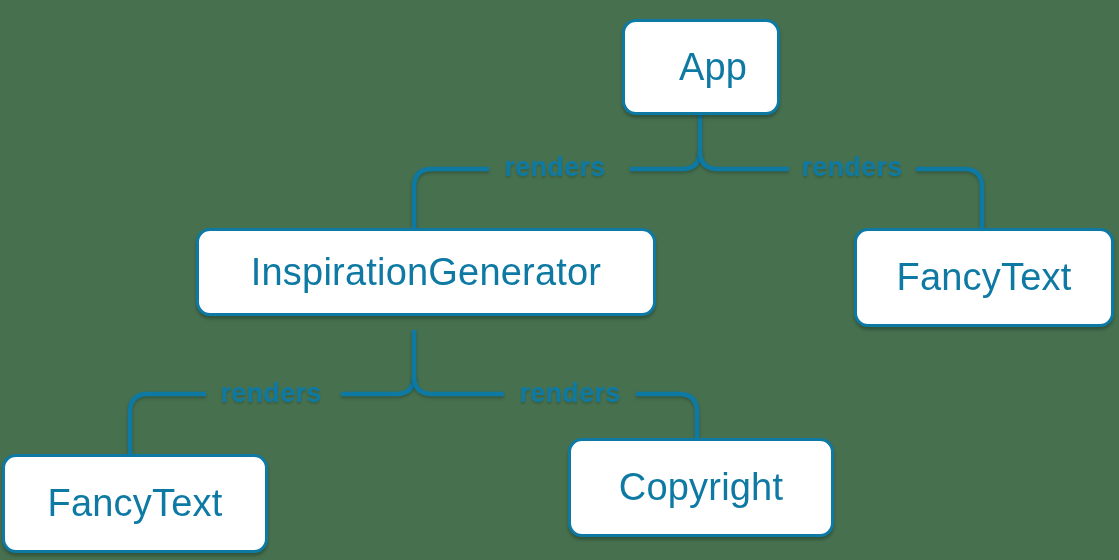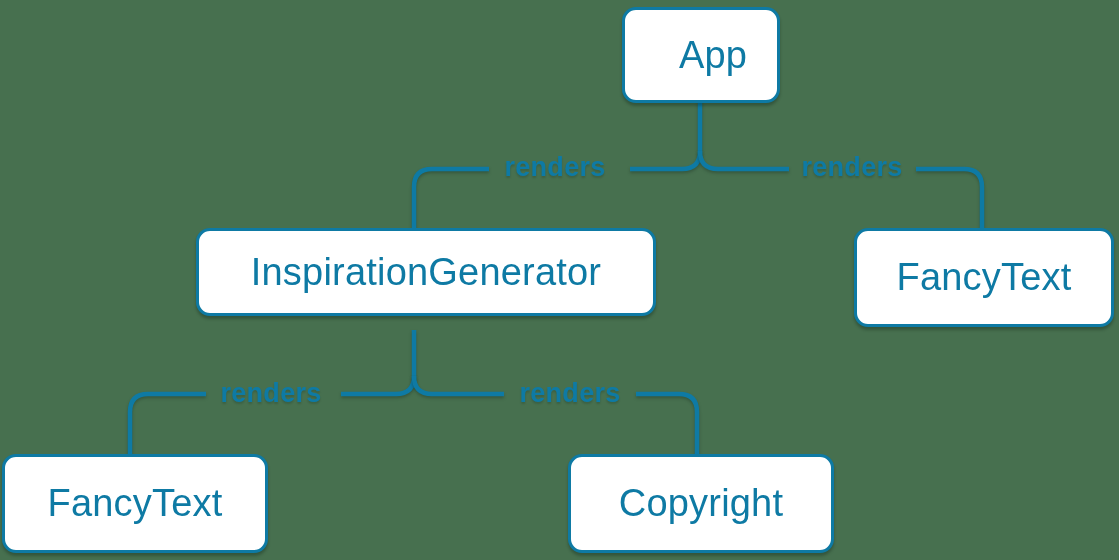--- a/index.html
+++ b/index.html
@@ -49,25 +49,25 @@
     position: absolute;
     transform: translate(-50%, -50%);
     color: #0E7AA4;
     font-size: 27px;
     font-weight: bold;
     letter-spacing: 0.3px;
     white-space: nowrap;
     text-shadow: 0 2px 2px rgba(10, 25, 18, 0.18);
   }
   
-  #node-app                  { left: 622px; top: 7px;   width: 158px; height: 96px; padding-left: 24px; }
+  #node-app                  { left: 622px; top: 19px;   width: 158px; height: 96px; padding-left: 24px; }
   #node-inspiration-generator{ left: 196px; top: 228px; width: 460px; height: 88px; }
   #node-fancy-text-right     { left: 854px; top: 228px; width: 260px; height: 99px; }
   #node-fancy-text-bottom    { left: 2px;   top: 454px; width: 266px; height: 99px; }
-  #node-copyright            { left: 568px; top: 454px; width: 266px; height: 99px; }
+  #node-copyright            { left: 568px; top: 438px; width: 266px; height: 99px; }
   
   #edge-label-0 { left: 555px; top: 167px; }
   #edge-label-1 { left: 852px; top: 167px; }
   #edge-label-2 { left: 271px; top: 393px; }
   #edge-label-3 { left: 570px; top: 393px; }
 </style>
 </head>
 <body>
 
 <div class="stage">

